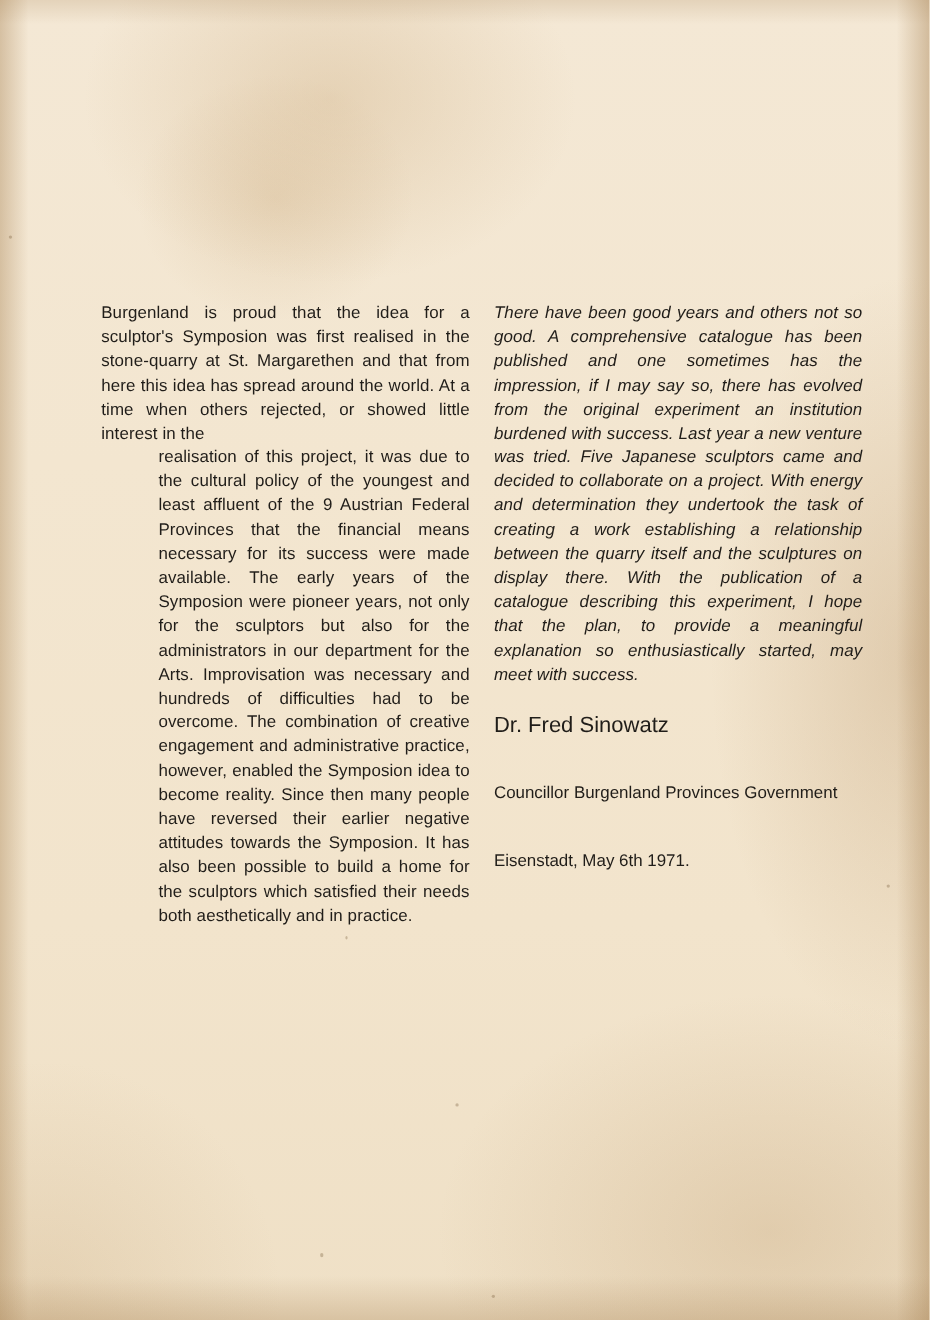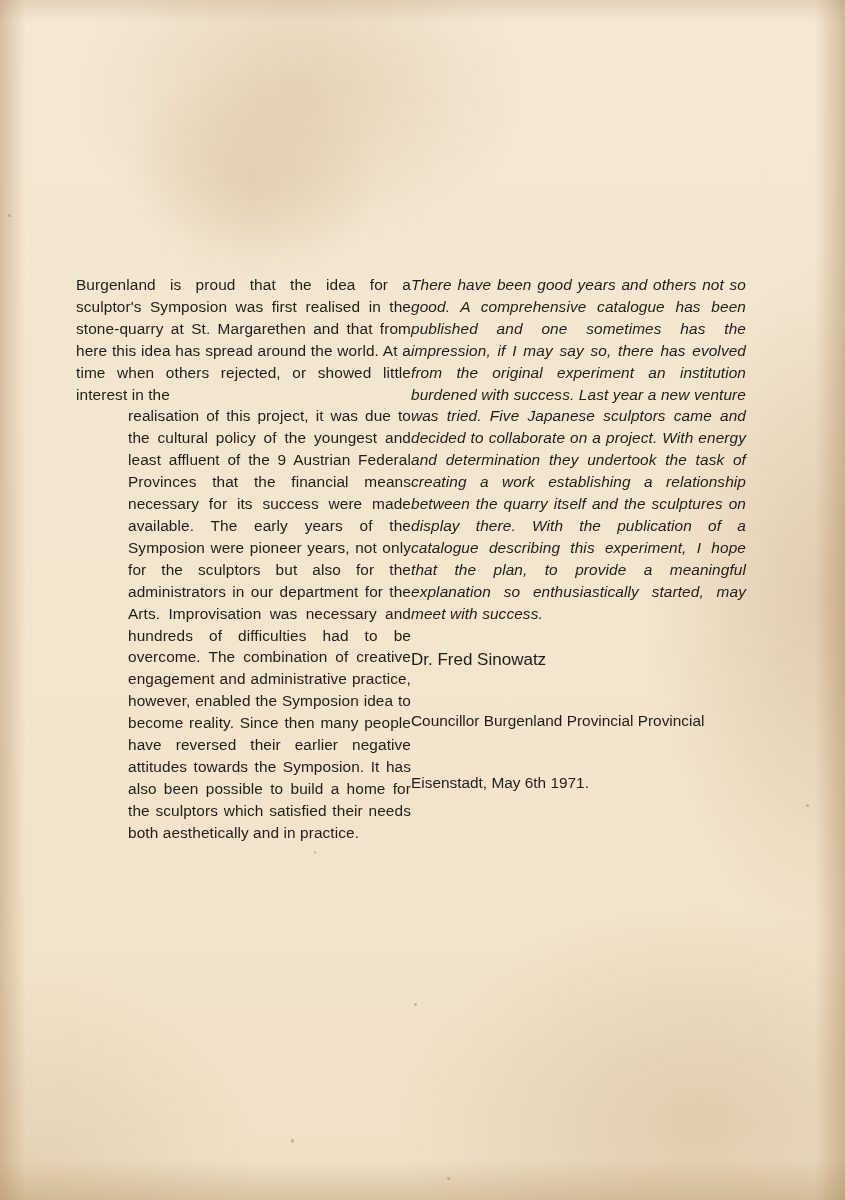--- a/index.html
+++ b/index.html
@@ -60,24 +60,25 @@
   .edge-top {
     position: absolute;
     left: 0; right: 0; top: 0;
     height: 22px;
     background: linear-gradient(180deg, rgba(170,135,90,0.22), rgba(170,135,90,0.0));
     pointer-events: none;
   }
 
   .text-block {
     position: absolute;
-    left: 76px;
+    left: 92px;
     top: 274px;
     width: 692px;
     display: flex;
+    gap: 22px;
     color: #1d1b18;
   }
 
   .column {
     width: 335px;
   }
 
   .para {
     font-size: 15.4px;
     line-height: 21.9px;
@@ -91,21 +92,21 @@
     text-indent: 0;
   }
 
   .col-right .para {
     text-align: justify;
     font-style: italic;
   }
 
   .signature {
     margin-top: 24px;
-    font-size: 17px;
+    font-size: 20px;
     line-height: 21.9px;
     text-align: left;
     color: #201d19;
   }
 
   .role {
     margin-top: 40px;
     font-size: 15.4px;
     line-height: 21.9px;
     text-align: left;
@@ -142,19 +143,19 @@
 
     <div class="column col-left">
       <p class="para left-indent"><span>Burgenland is proud that the idea for a sculptor's Symposion was first realised in the stone-quarry at St. Margarethen and that from here this idea has spread around the world. At a time when others rejected, or showed little interest in the </span><span style="display: block; margin-left: 52px; text-align: justify;"><span>realisation of this project, it was due to the cultural policy of the youngest and least affluent of the 9 Austrian Federal Provinces that the financial means necessary for its success were made available. The early years of the Symposion were pioneer years, not only for the sculptors but also for the administrators in our department for the Arts. Improvisation was necessary and hundreds of difficulties had to be overcome. The combination of creative engagement and administrative practice, however, enabled the Symposion idea to become reality. Since then many people have reversed their earlier negative attitudes towards the Symposion. It has also been possible to build a home for the sculptors which satisfied their needs both aesthetically and in practice.</span></span></p>
     </div>
 
     <div class="column col-right">
       <p class="para">There have been good years and others not so good. A comprehensive catalogue has been published and one sometimes has the impression, if I may say so, there has evolved from the original experiment an institution burdened with success. Last year a new venture was tried. Five Japanese sculptors came and decided to collaborate on a project. With energy and determination they undertook the task of creating a work establishing a relationship between the quarry itself and the sculptures on display there. With the publication of a catalogue describing this experiment, I hope that the plan, to provide a meaningful explanation so enthusiastically started, may meet with success.</p>
 
       <div class="signature">Dr. Fred Sinowatz</div>
 
-      <div class="role">Councillor Burgenland Provincial Provincial</div>
+      <div class="role">Councillor Burgenland Provinces Government</div>
 
       <div class="place-date">Eisenstadt, May 6th 1971.</div>
     </div>
 
   </div>
 </div>
 
 </body></html>

